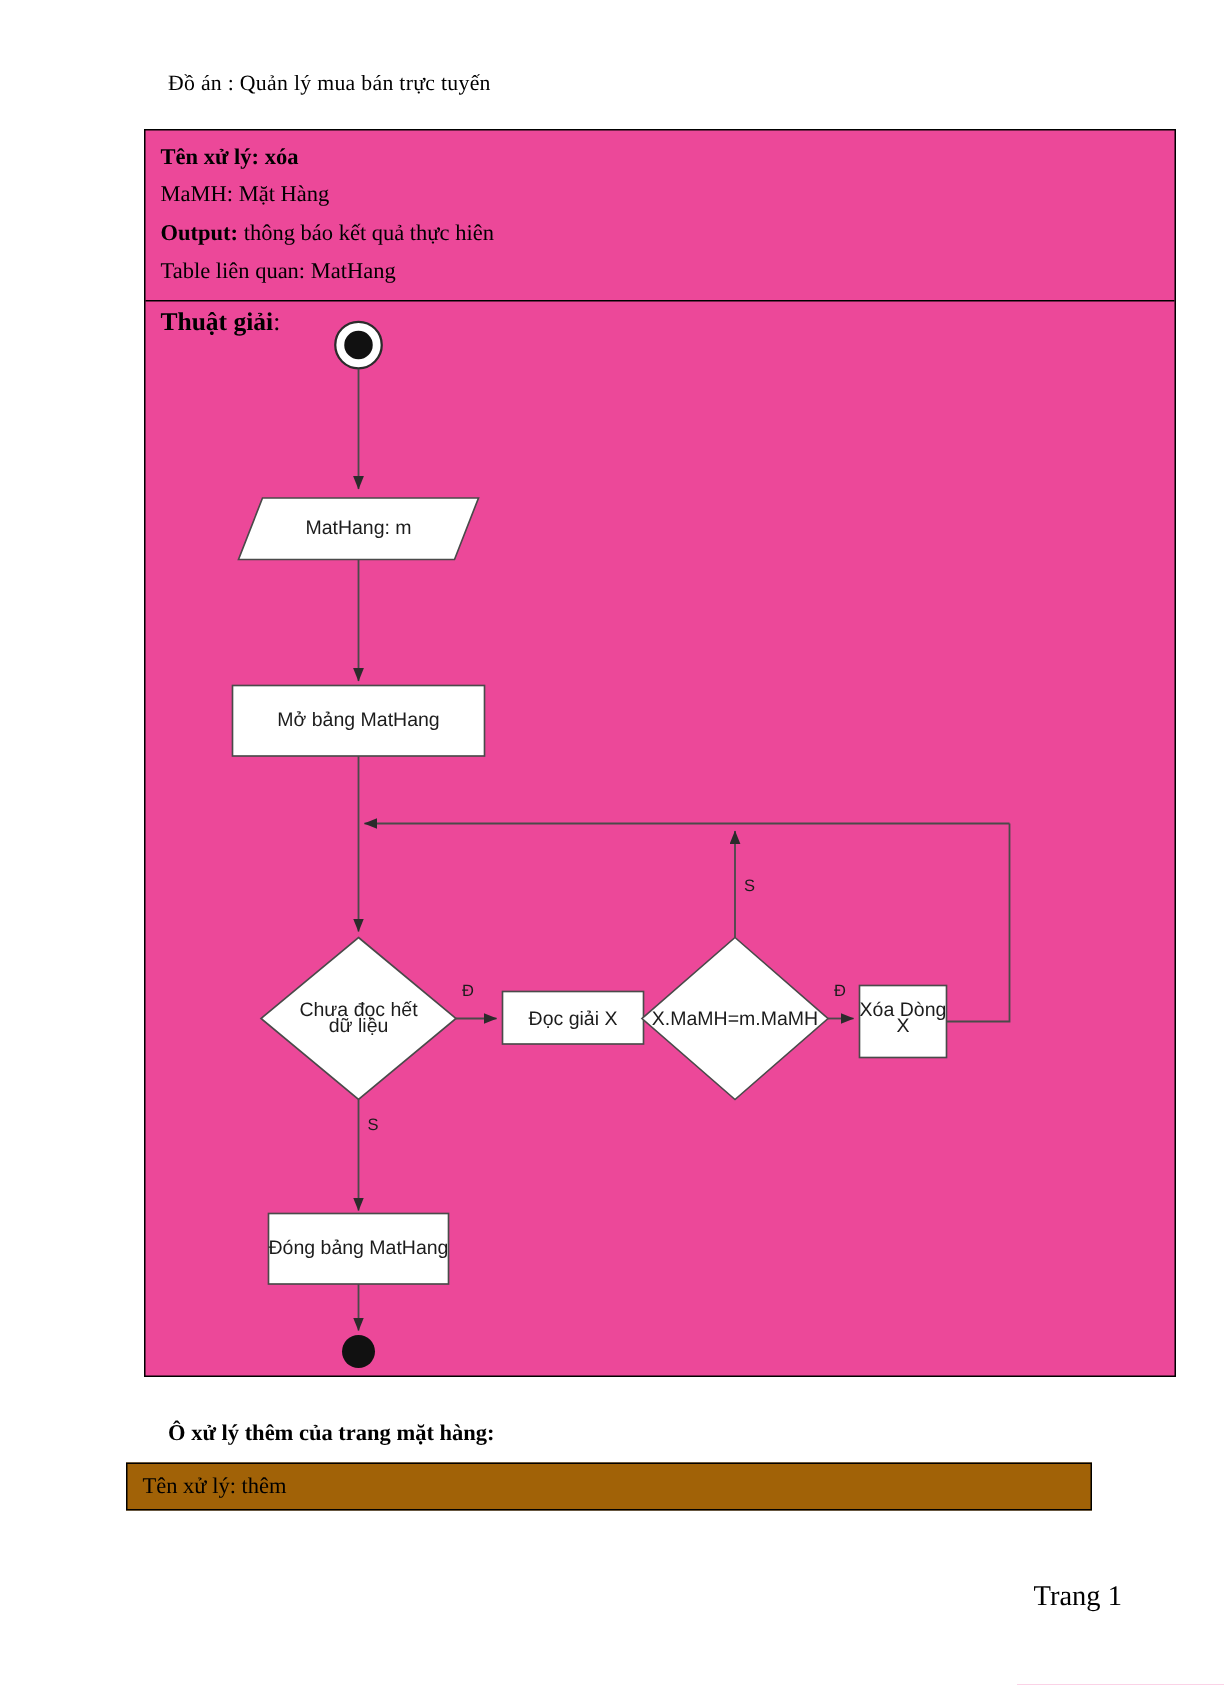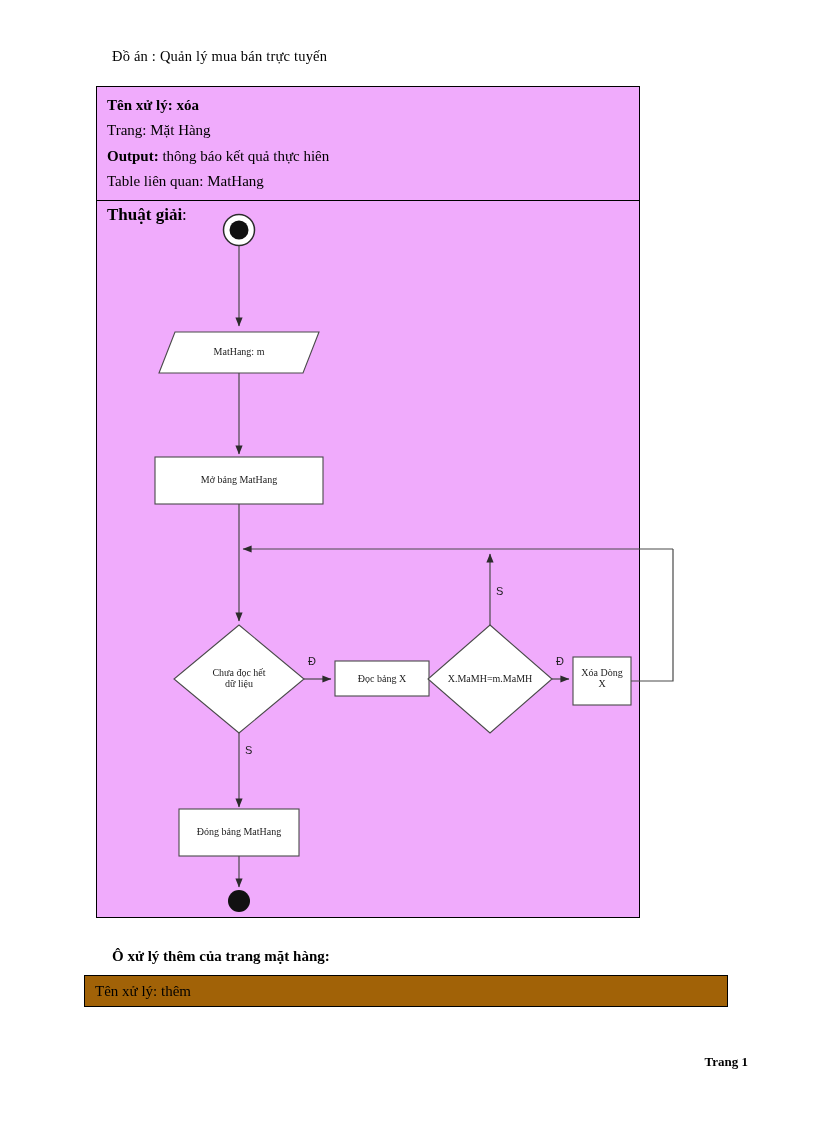--- a/index.html
+++ b/index.html
@@ -28,24 +28,24 @@
     top: 48px;
     font-family: "Liberation Serif", "DejaVu Serif", serif;
     font-size: 14.5px;
     letter-spacing: 0.2px;
     white-space: nowrap;
   }
   .table-outer {
     position: absolute;
     left: 96px;
     top: 86px;
-    width: 544px;
+    width: 688px;
     border: 1.4px solid #000;
     box-sizing: border-box;
-    background: #f0abfc;
+    background: #ec4899;
   }
   .info-block {
     padding: 6px 0 5px 10px;
     border-bottom: 1.3px solid #000;
   }
   .info-line {
     font-size: 15px;
     line-height: 25.4px;
     white-space: nowrap;
   }
@@ -67,22 +67,22 @@
   
   .flow {
     position: absolute;
     left: 0; top: 0;
     width: 642px;
     height: 714px;
   }
   .flow svg { display: block; }
   .node-text {
     position: absolute;
-    font-family: Liberation Serif, serif;
-    font-size: 10px;
+    font-family: Liberation Sans, sans-serif;
+    font-size: 13px;
     color: #1c1c1c;
     text-align: center;
     line-height: 11.5px;
     white-space: pre-line;
     pointer-events: none;
   }
   .edge-label {
     position: absolute;
     font-family: "Liberation Sans", "DejaVu Sans", sans-serif;
     font-size: 11px;
@@ -111,40 +111,39 @@
     padding: 4px 0 0 10px;
     font-size: 15px;
     line-height: 22px;
   }
   .page-footer {
     position: absolute;
     left: 0;
     top: 1054px;
     width: 748px;
     text-align: right;
-    font-size: 13px;
-    white-space: nowrap;
-    font-weight: bold;
+    font-size: 19px;
+    white-space: nowrap;
   }
 </style>
 </head>
 <body>
 
 <div class="page">
 
   <div class="doc-header">Đồ án : Quản lý mua  bán trực tuyến</div>
 
   <div class="table-outer">
 
     <div class="info-block">
       <div class="info-line">
         <span class="lbl-bold">Tên xử lý:</span><span class="lbl-bold"> xóa</span>
       </div>
       <div class="info-line">
-        <span>Trang:</span><span>  Mặt Hàng</span>
+        <span>MaMH:</span><span>  Mặt Hàng</span>
       </div>
       <div class="info-line">
         <span class="lbl-bold">Output:</span><span> thông báo kết quả thực hiên</span>
       </div>
       <div class="info-line">
         <span>Table  liên quan:</span><span>  MatHang</span>
       </div>
     </div>
 
     <div class="algo-block">
@@ -202,21 +201,21 @@
           <circle cx="142" cy="700" r="11" fill="#111111"></circle>
         </svg>
 
         <div class="node-text" style="left:62px; top:145px; width:160px;">MatHang: m</div>
 
         <div class="node-text" style="left:58px; top:273px; width:168px;">Mở bảng MatHang</div>
 
         <div class="node-text" style="left:82px; top:466px; width:120px;">Chưa đọc hết
 dữ liệu</div>
 
-        <div class="node-text" style="left:238px; top:472px; width:94px;">Đọc bảng X</div>
+        <div class="node-text" style="left:238px; top:472px; width:94px;">Đọc giải X</div>
 
         <div class="node-text" style="left:333px; top:472px; width:120px;">X.MaMH=m.MaMH</div>
 
         <div class="node-text" style="left:476px; top:466px; width:58px;">Xóa Dòng
 X</div>
 
         <div class="node-text" style="left:82px; top:625px; width:120px;">Đóng bảng MatHang</div>
 
         <div class="edge-label" style="left:211px; top:454px;">Đ</div>
 

